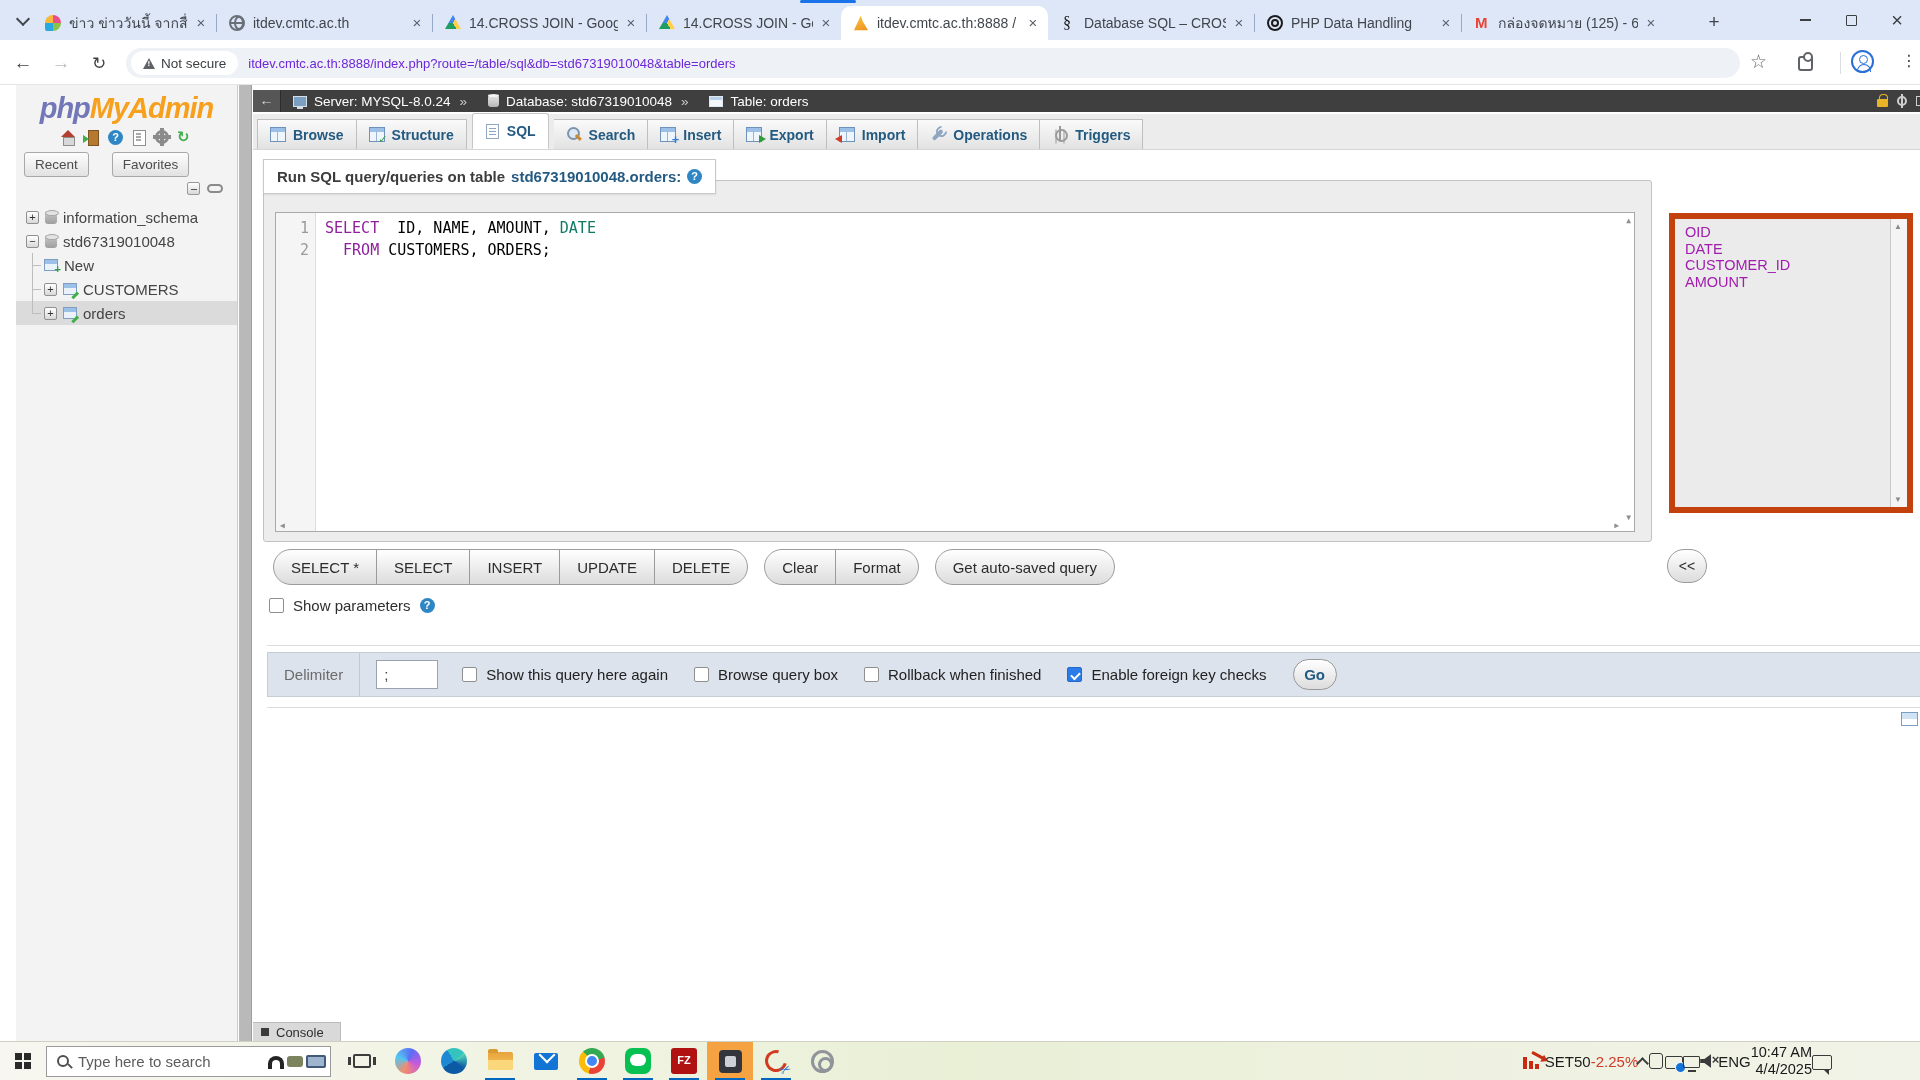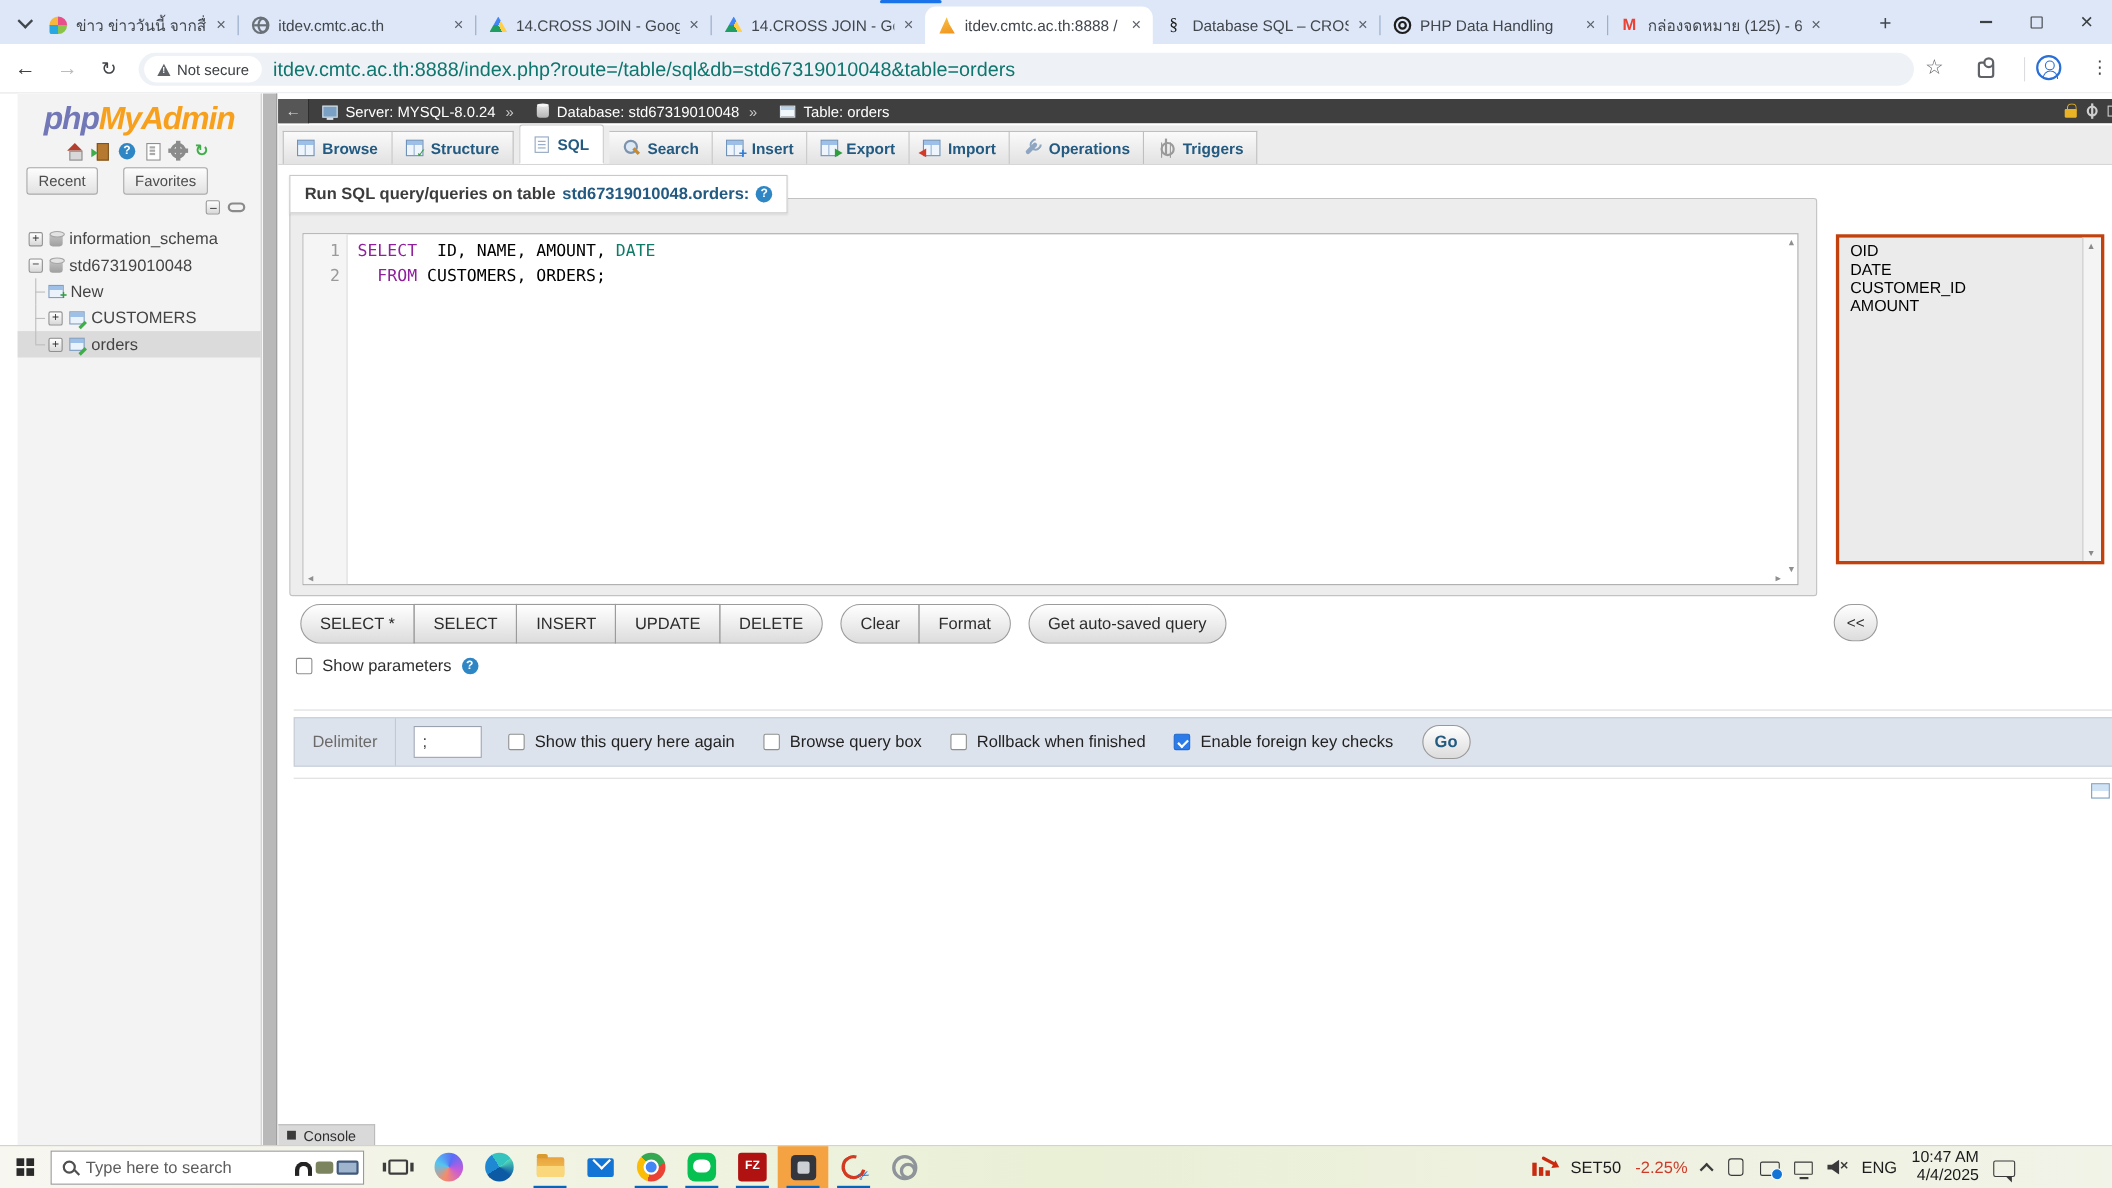--- a/index.html
+++ b/index.html
@@ -37,21 +37,21 @@
 .wc-close::before{content:"×";font-size:20px;color:#3c4043}
 
 
 #toolbar{position:absolute;top:40px;left:0;width:1920px;height:45px;background:#fff;border-bottom:1px solid #e3e5e8}
 .navbtn{position:absolute;top:8px;width:30px;height:30px;display:flex;align-items:center;justify-content:center;font-size:19px;color:#3f4348;border-radius:15px}
 #btn-back{left:8px}#btn-fwd{left:46px;color:#b9bdc2}#btn-reload{left:84px;font-size:17px}
 #addressbar{position:absolute;left:126px;top:8px;width:1614px;height:30px;background:#eef1f6;border-radius:15px;display:flex;align-items:center;padding:0 14px 0 5px;overflow:hidden}
 .chip{background:#fff;border-radius:12px;height:24px;display:flex;align-items:center;padding:0 12px;margin-right:10px;font-size:13.5px;color:#3c4043;gap:6px;flex:0 0 auto}
 .warn-tri{width:0;height:0;border-left:6px solid transparent;border-right:6px solid transparent;border-bottom:11px solid #5f6368;position:relative}
 .warn-tri::after{content:"!";position:absolute;left:-1.5px;top:1px;color:#fff;font-size:8px;font-weight:bold}
-.urltext{font-size:18px;color:#0f766e;white-space:nowrap;overflow:hidden}
+.urltext{font-size:13px;color:#6d28d9;white-space:nowrap;overflow:hidden}
 #star-ic{position:absolute;left:1750px;top:10px;font-size:19px;color:#5f6368}
 #puzzle-ic{position:absolute;left:1798px;top:16px;width:15px;height:15px;border:2px solid #5f6368;border-radius:3px}
 #puzzle-ic::before{content:"";position:absolute;left:3px;top:-6px;width:6px;height:6px;border:2px solid #5f6368;border-radius:50%;background:#fff}
 #tb-sep{position:absolute;left:1840px;top:12px;width:1px;height:22px;background:#dadce0}
 #avatar-ic{position:absolute;left:1851px;top:10px;width:23px;height:23px;border:2px solid #2a6fd6;border-radius:50%}
 #avatar-ic::before{content:"";position:absolute;left:6px;top:3px;width:7px;height:7px;border:1.8px solid #2a6fd6;border-radius:50%}
 #avatar-ic::after{content:"";position:absolute;left:3.5px;top:12px;width:12px;height:7px;border:1.8px solid #2a6fd6;border-bottom:none;border-radius:7px 7px 0 0}
 #menu-dots{position:absolute;left:1901px;top:11px;font-size:16px;color:#3f4348}
 
 
@@ -146,21 +146,21 @@
 #gutterbg{position:absolute;left:0;top:0;bottom:0;width:40px;background:#f5f5f5;border-right:1px solid #ddd}
 #codelines{position:relative;padding-top:4px}
 .cm-row{display:flex;height:22px;line-height:22px}
 .lnum{width:40px;text-align:right;padding-right:7px;color:#9a9a9a;flex:0 0 auto}
 .lcode{padding-left:9px;white-space:pre;color:#000}
 .tk-kw{color:#90219c}.tk-ty{color:#0f7a66}.tk-pl{color:#000}
 .edar{position:absolute;font-size:8px;color:#8f8f8f;line-height:8px}
 .edar-up{right:3px;top:4px}.edar-dn{right:3px;bottom:9px}.edar-l{left:4px;bottom:1px}.edar-r{right:15px;bottom:1px}
 
 
-#collist{position:absolute;left:1416px;top:128px;width:244px;height:300px;background:#ebebeb;border:3px solid #c2410c;font-size:14.5px;color:#000000}
+#collist{position:absolute;left:1416px;top:128px;width:244px;height:300px;background:#ebebeb;border:6px solid #c2410c;font-size:14.5px;color:#a21caf}
 #colitems{padding:5px 0 0 10px}
 .colitem{line-height:16.5px}
 #colscroll{position:absolute;right:0;top:0;bottom:0;width:17px;background:#f4f4f4;border-left:1px solid #c9c9c9}
 #colscroll::before{content:"▲";position:absolute;top:3px;left:3px;font-size:8px;color:#8a8a8a}
 #colscroll::after{content:"▼";position:absolute;bottom:3px;left:3px;font-size:8px;color:#8a8a8a}
 
 
 #btnrow{position:absolute;left:20px;top:463px;height:37px;display:flex;align-items:flex-end}
 .btngroup{display:flex;margin-right:16px}
 .sqlbtn{height:36px;padding:0 17px;background:linear-gradient(#ffffff,#dcdcdc);border:1px solid #9b9b9b;font-size:15px;color:#2c2c2c;display:flex;align-items:center;margin-left:-1px;white-space:nowrap}
@@ -219,21 +219,21 @@
 .ic-line::after{content:"";position:absolute;left:5px;top:6px;width:16px;height:12px;background:#fff;border-radius:7px}
 .ic-filezilla{width:26px;height:26px;background:#b01212;border-radius:3px}
 .ic-filezilla::after{content:"FZ";position:absolute;width:100%;text-align:center;top:6px;color:#fff;font-size:11px;font-weight:bold}
 .ic-flashing-app{width:23px;height:23px;background:#34363d;border-radius:4px}
 .ic-flashing-app::after{content:"";position:absolute;left:6px;top:6px;width:11px;height:11px;background:#cdd1d6;border-radius:2px}
 .ic-sharex{width:24px;height:24px}
 .ic-sharex::before{content:"";position:absolute;inset:1px;border:3.5px solid #d23b22;border-radius:50%;border-right-color:transparent;transform:rotate(-30deg)}
 .ic-sharex::after{content:"✂";position:absolute;right:-3px;bottom:-4px;font-size:13px;color:#2b7bd4;transform:rotate(-25deg)}
 .ic-spiral{width:23px;height:23px;border:3px solid #8f949a;border-radius:50%}
 .ic-spiral::after{content:"";position:absolute;left:4px;top:4px;width:9px;height:9px;border:3px solid #8f949a;border-radius:50%}
-#tray{margin-left:auto;display:flex;align-items:center;height:39px;gap:13px;padding-right:88px}
+#tray{margin-left:auto;display:flex;align-items:center;height:39px;padding-right:88px}
 .seticon{display:flex;align-items:flex-end;gap:2px;height:16px;position:relative;width:22px}
 .seticon i{width:4px;background:#c92b10;display:block}
 .seticon i:nth-child(1){height:12px}.seticon i:nth-child(2){height:8px}.seticon i:nth-child(3){height:5px}
 .seticon .arr{position:absolute;right:0;top:1px;width:14px;height:3px;background:#c92b10;transform:rotate(28deg);border-radius:2px}
 .seticon .arr::after{content:"";position:absolute;right:-4px;top:-2.5px;border-top:4px solid transparent;border-bottom:4px solid transparent;border-left:6px solid #c92b10}
 .tray-text{font-size:15px;color:#1c1c1c;white-space:nowrap}
 .neg{color:#cf3a28}
 .chev{width:9px;height:9px;border-left:2px solid #3c3c3c;border-top:2px solid #3c3c3c;transform:rotate(45deg);margin-top:5px}
 .t-ic{position:relative;width:18px;height:16px;flex:0 0 auto}
 .t-device{width:14px;height:16px;border:1.7px solid #3a3a3a;border-radius:3px;margin:0 2px}

